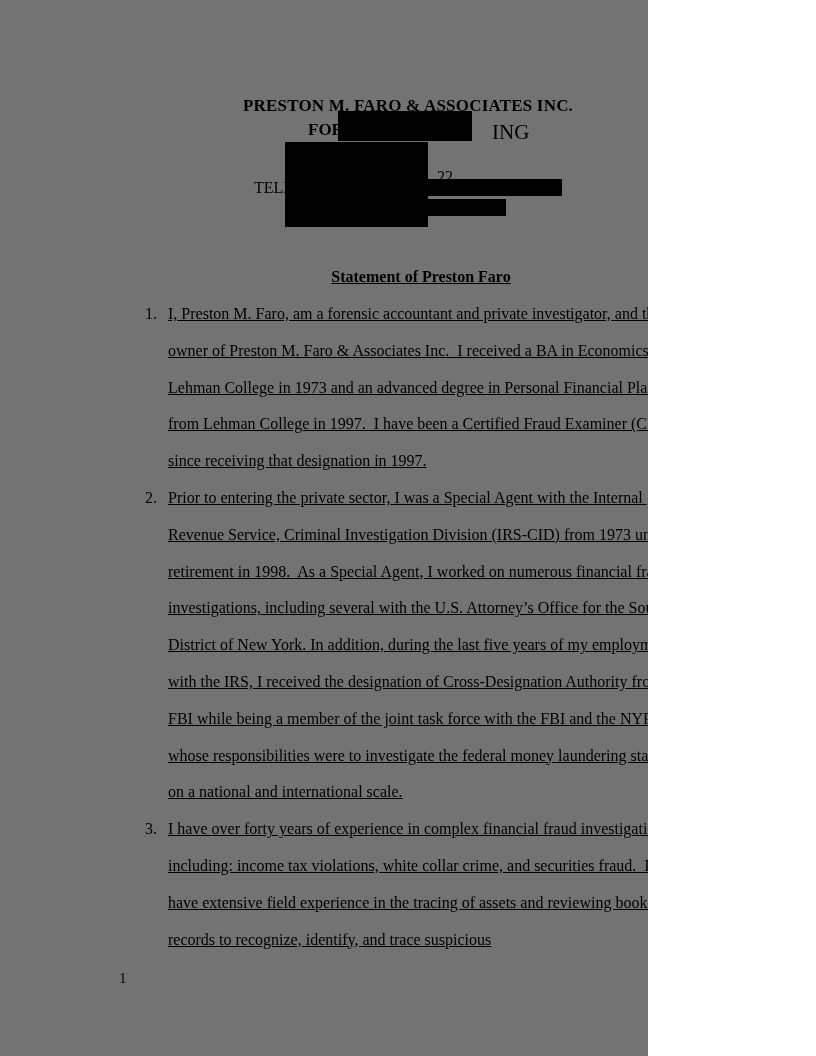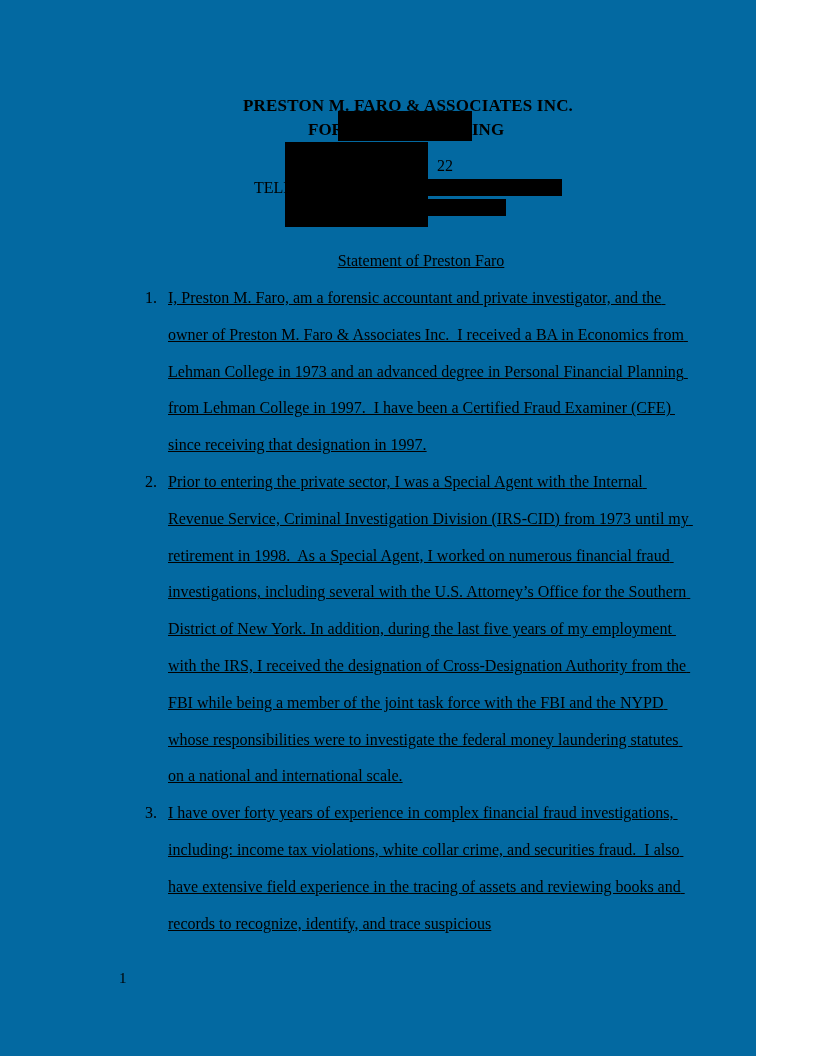--- a/index.html
+++ b/index.html
@@ -1,20 +1,20 @@
 <!DOCTYPE html>
 <html><head>
 <meta charset="utf-8">
 <style>
   html, body { margin: 0; padding: 0; background: #ffffff; }
   .page {
     position: relative;
-    width: 756px;
+    width: 648px;
     height: 1056px;
-    background: #0369a1;
+    background: #737373;
     color: #000000;
     font-family: "Liberation Serif", "DejaVu Serif", serif;
     overflow: hidden;
   }
 
   
   .company-name {
     position: absolute;
     top: 96px;
     left: 0;
@@ -23,43 +23,43 @@
     font-size: 17px;
     font-weight: bold;
     letter-spacing: 0.2px;
   }
   .frag {
     position: absolute;
     font-size: 16px;
     white-space: nowrap;
   }
   .frag-subtitle-left  { top: 120px; left: 308px; font-size: 17px; font-weight: bold; }
-  .frag-subtitle-right { top: 120px; left: 472px; font-size: 17px; font-weight: bold; }
-  .frag-address        { top: 157px; left: 437px; }
+  .frag-subtitle-right { top: 120px; left: 492px; font-size: 21px; font-weight: normal; }
+  .frag-address        { top: 168px; left: 437px; }
   .frag-phone          { top: 179px; left: 254px; }
 
   .redaction { position: absolute; background: #000000; }
   .r1 { left: 338px; top: 111px; width: 134px; height: 30px; }
   .r2 { left: 285px; top: 142px; width: 143px; height: 85px; }
   .r3 { left: 424px; top: 179px; width: 138px; height: 17px; }
   .r4 { left: 424px; top: 199px; width: 82px;  height: 17px; }
 
   
   .content {
     position: absolute;
     top: 252px;
     left: 0;
     width: 816px;
   }
   .statement-heading {
     text-align: center;
     font-size: 16px;
-    font-weight: normal;
+    font-weight: bold;
     text-decoration: underline;
-    margin: 0 0 10px 0;
+    margin: 16px 0 10px 0;
     padding-left: 26px;
   }
   ol.paragraphs {
     list-style: none;
     margin: 0 0 0 145px;
     padding: 0;
     width: 548px;
   }
   li.para {
     position: relative;

